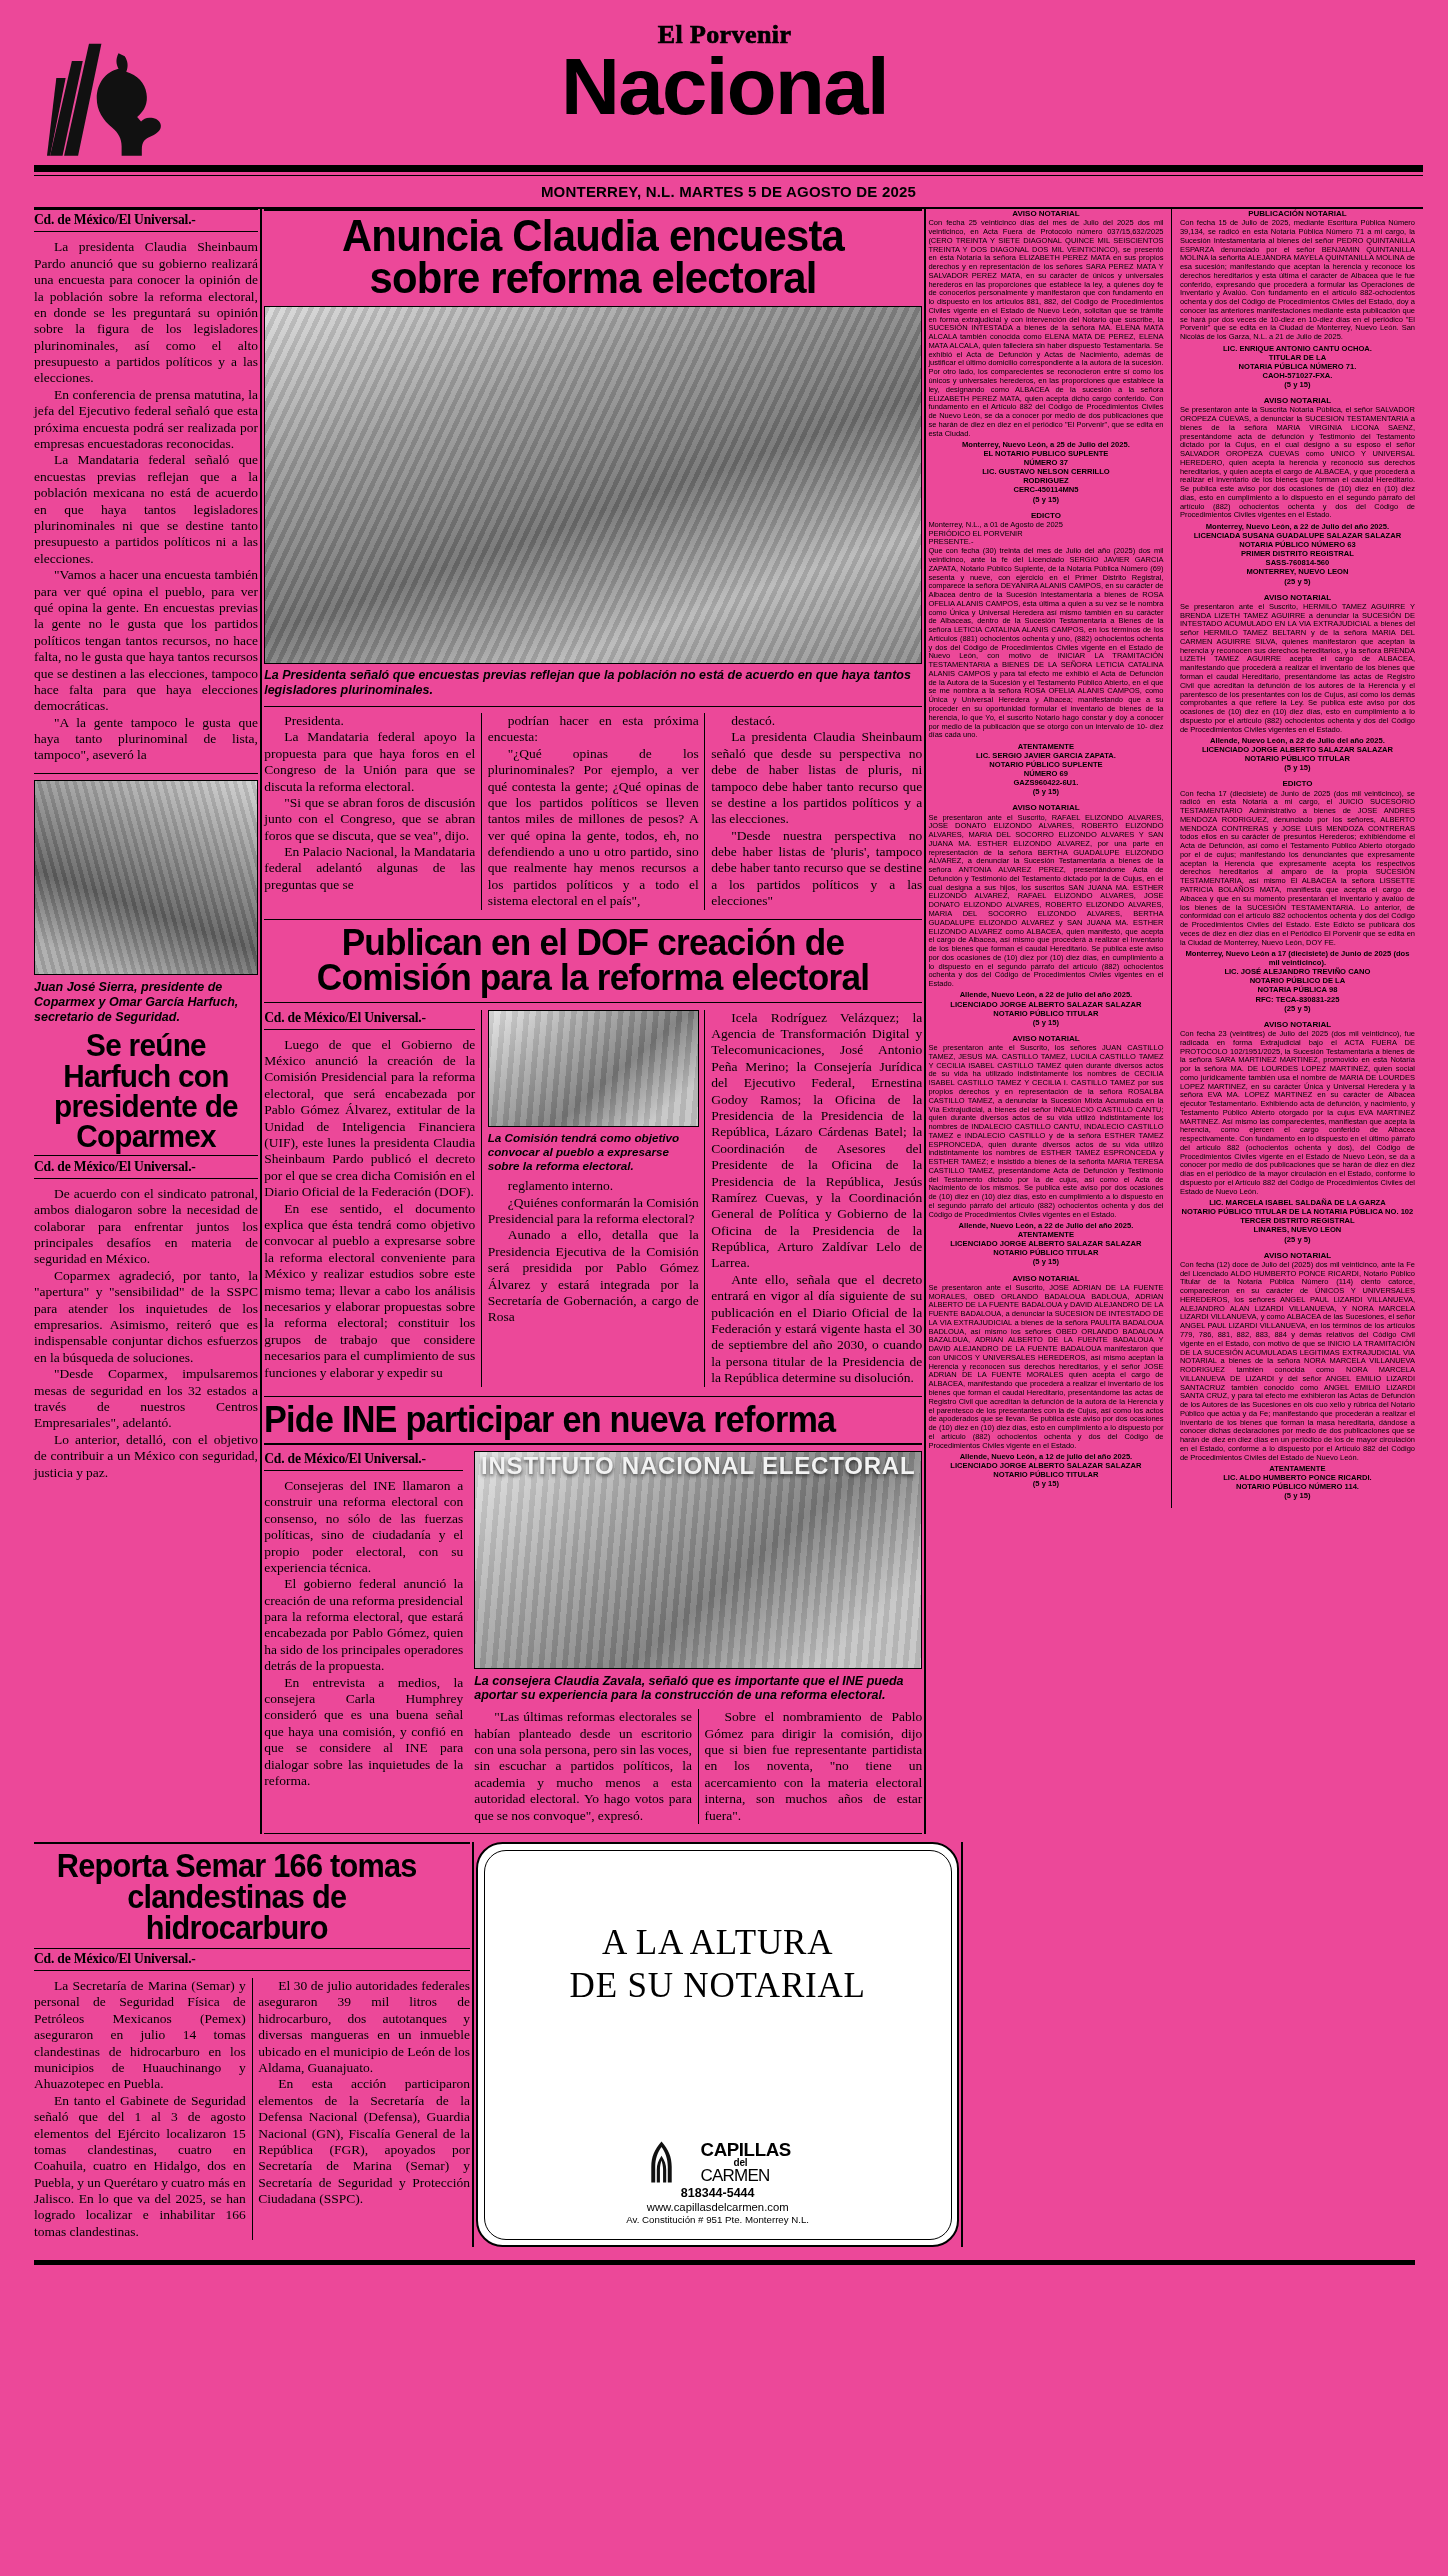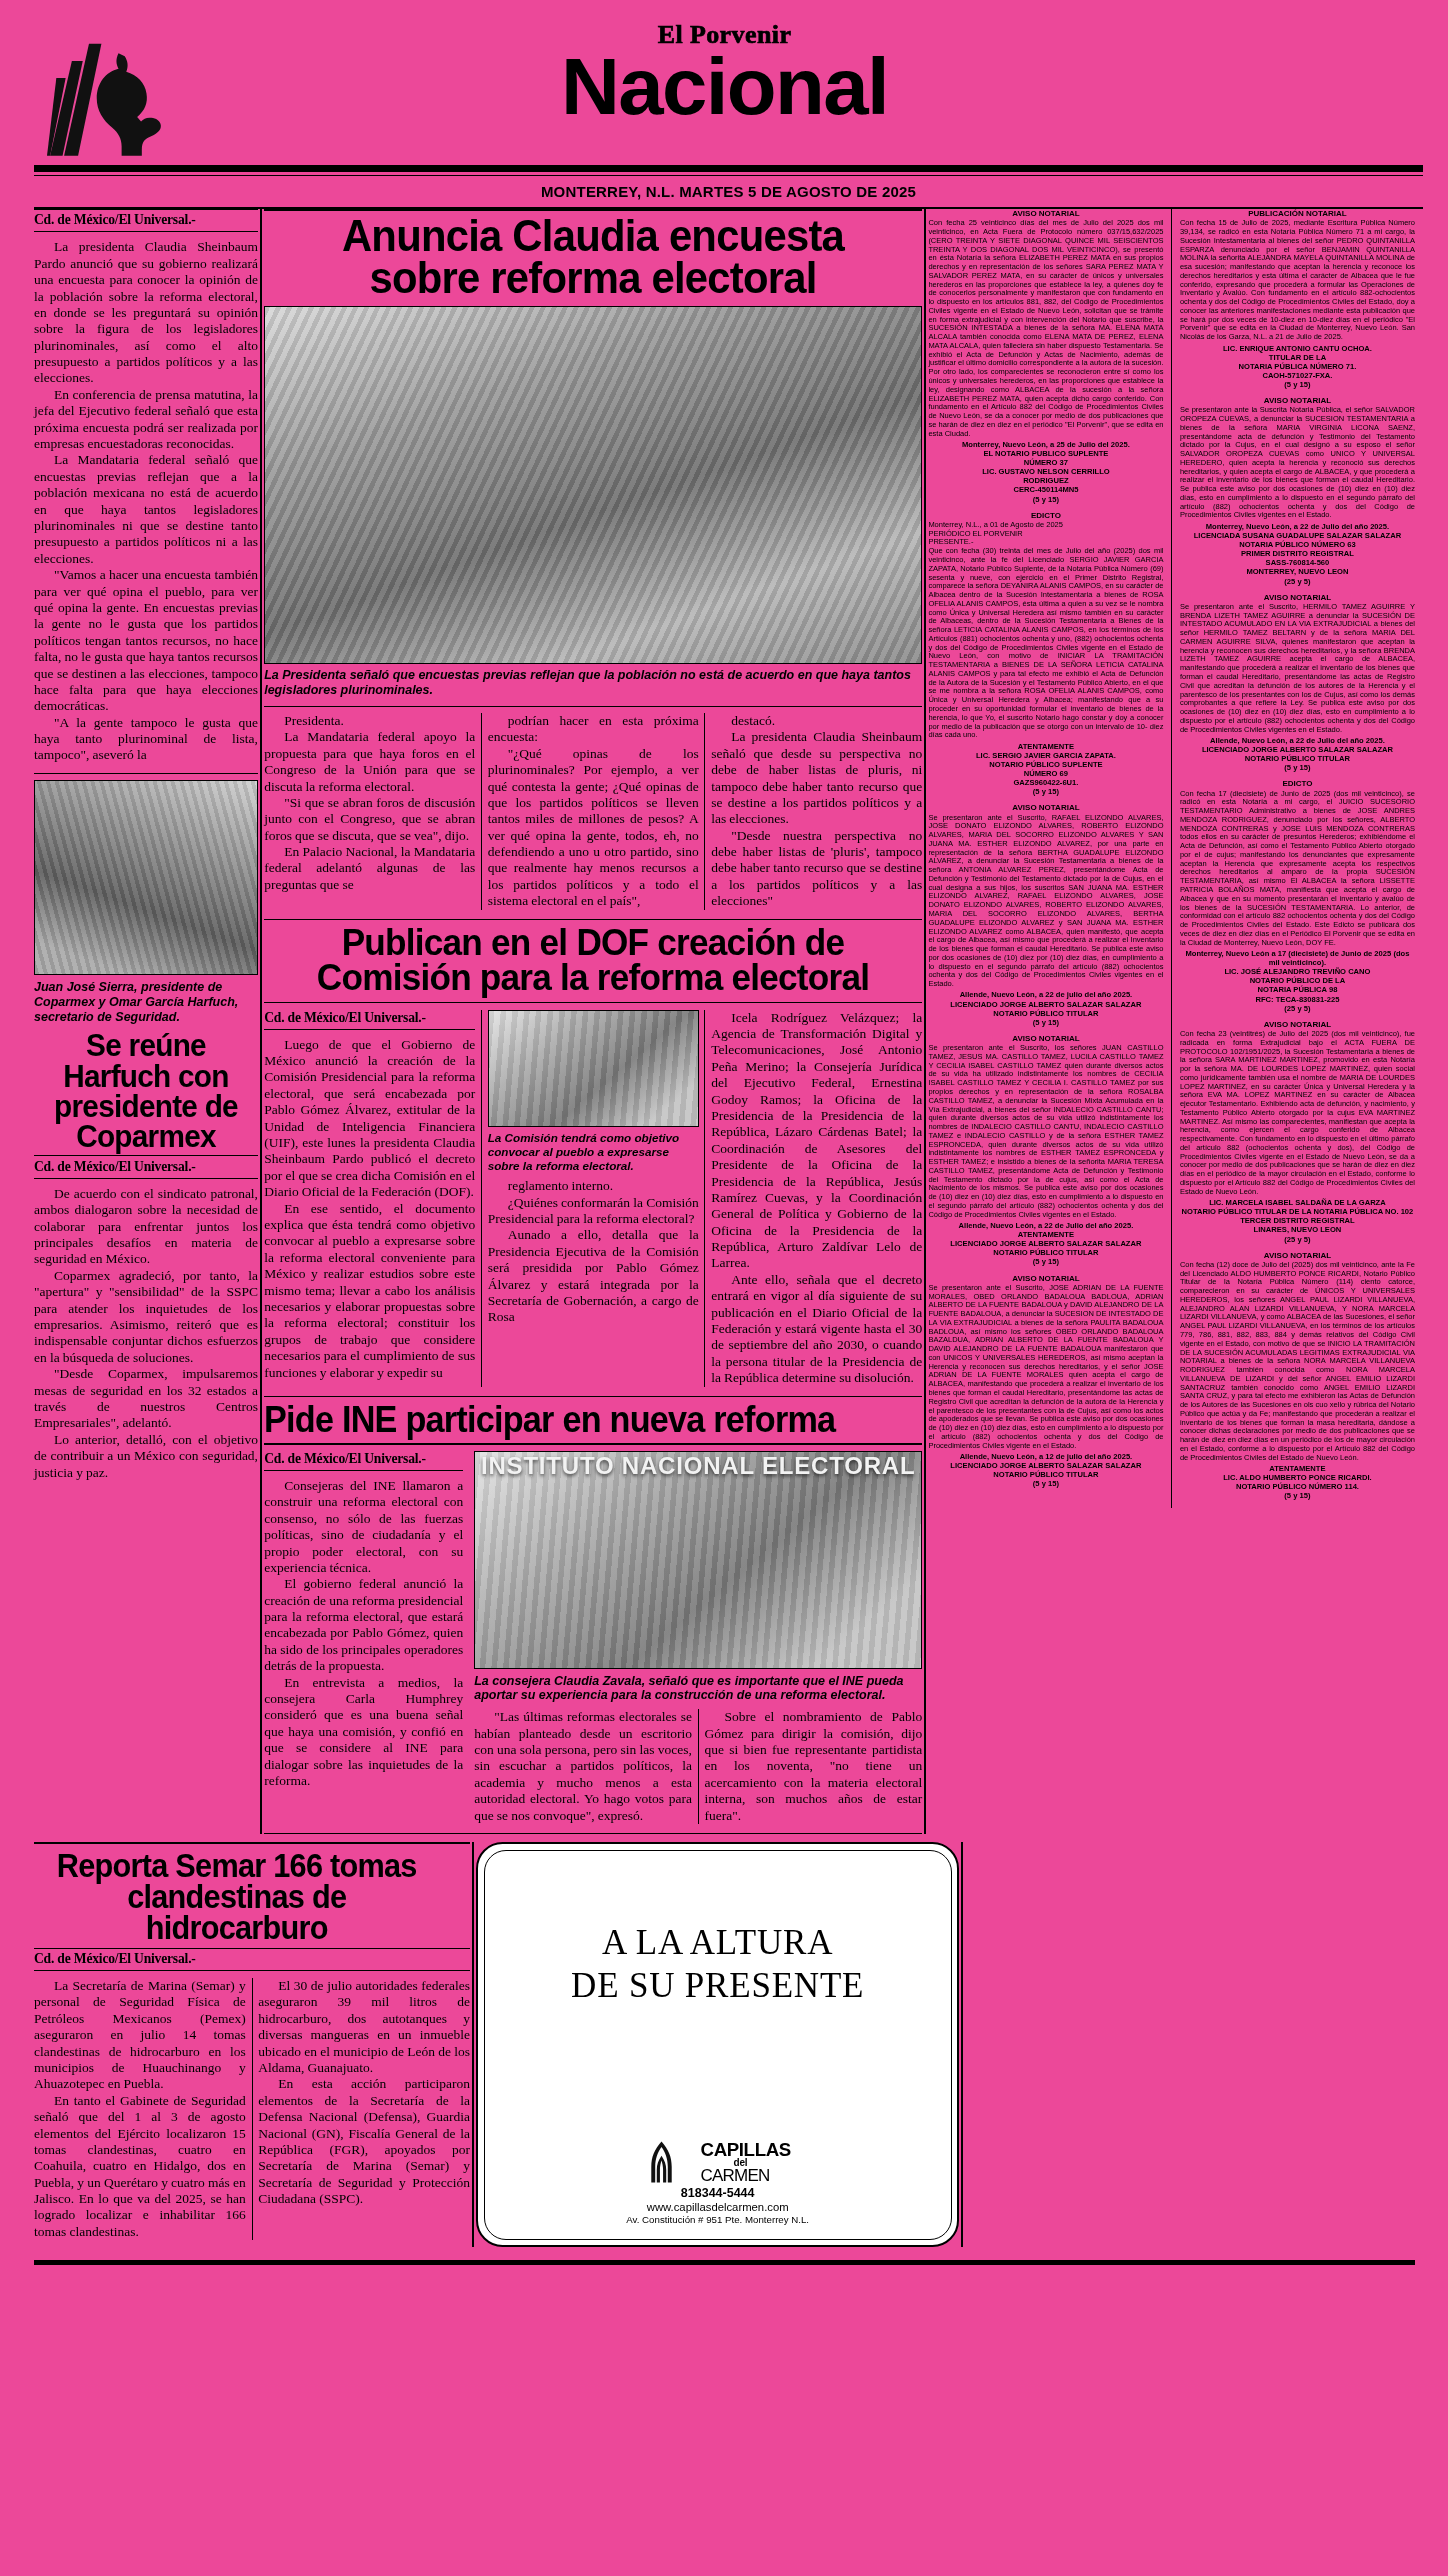--- a/index.html
+++ b/index.html
@@ -561,21 +561,21 @@
         <p class="body">En esta acción participaron elementos de la Secretaría de la Defensa Nacional (Defensa), Guardia Nacional (GN), Fiscalía General de la República (FGR), apoyados por Secretaría de Marina (Semar) y Secretaría de Seguridad y Protección Ciudadana (SSPC).</p>
       </div>
     </div>
 
     <div class="vrule"></div>
 
     <div class="col">
       <div class="ad">
         <div class="ad-slogan">
           <div>A LA ALTURA</div>
-          <div>DE SU PRESENTE</div>
+          <div>DE SU NOTARIAL</div>
         </div>
         <div class="ad-logo-wrap">
           <div class="ad-brand">
             <svg width="33" height="44" viewBox="0 0 42 56" aria-hidden="true">
               <path d="M21 2 C12 12 8 22 8 34 L8 54 L13 54 L13 34 C13 24 16 16 21 9 C26 16 29 24 29 34 L29 54 L34 54 L34 34 C34 22 30 12 21 2 Z" fill="#111"></path>
               <path d="M21 20 C17 26 15 31 15 38 L15 54 L19 54 L19 38 C19 33 20 29 21 26 C22 29 23 33 23 38 L23 54 L27 54 L27 38 C27 31 25 26 21 20 Z" fill="#111"></path>
             </svg>
             <div class="ad-brand-text">
               <div class="ad-cap">CAPILLAS</div>
               <div class="ad-del">del</div>

